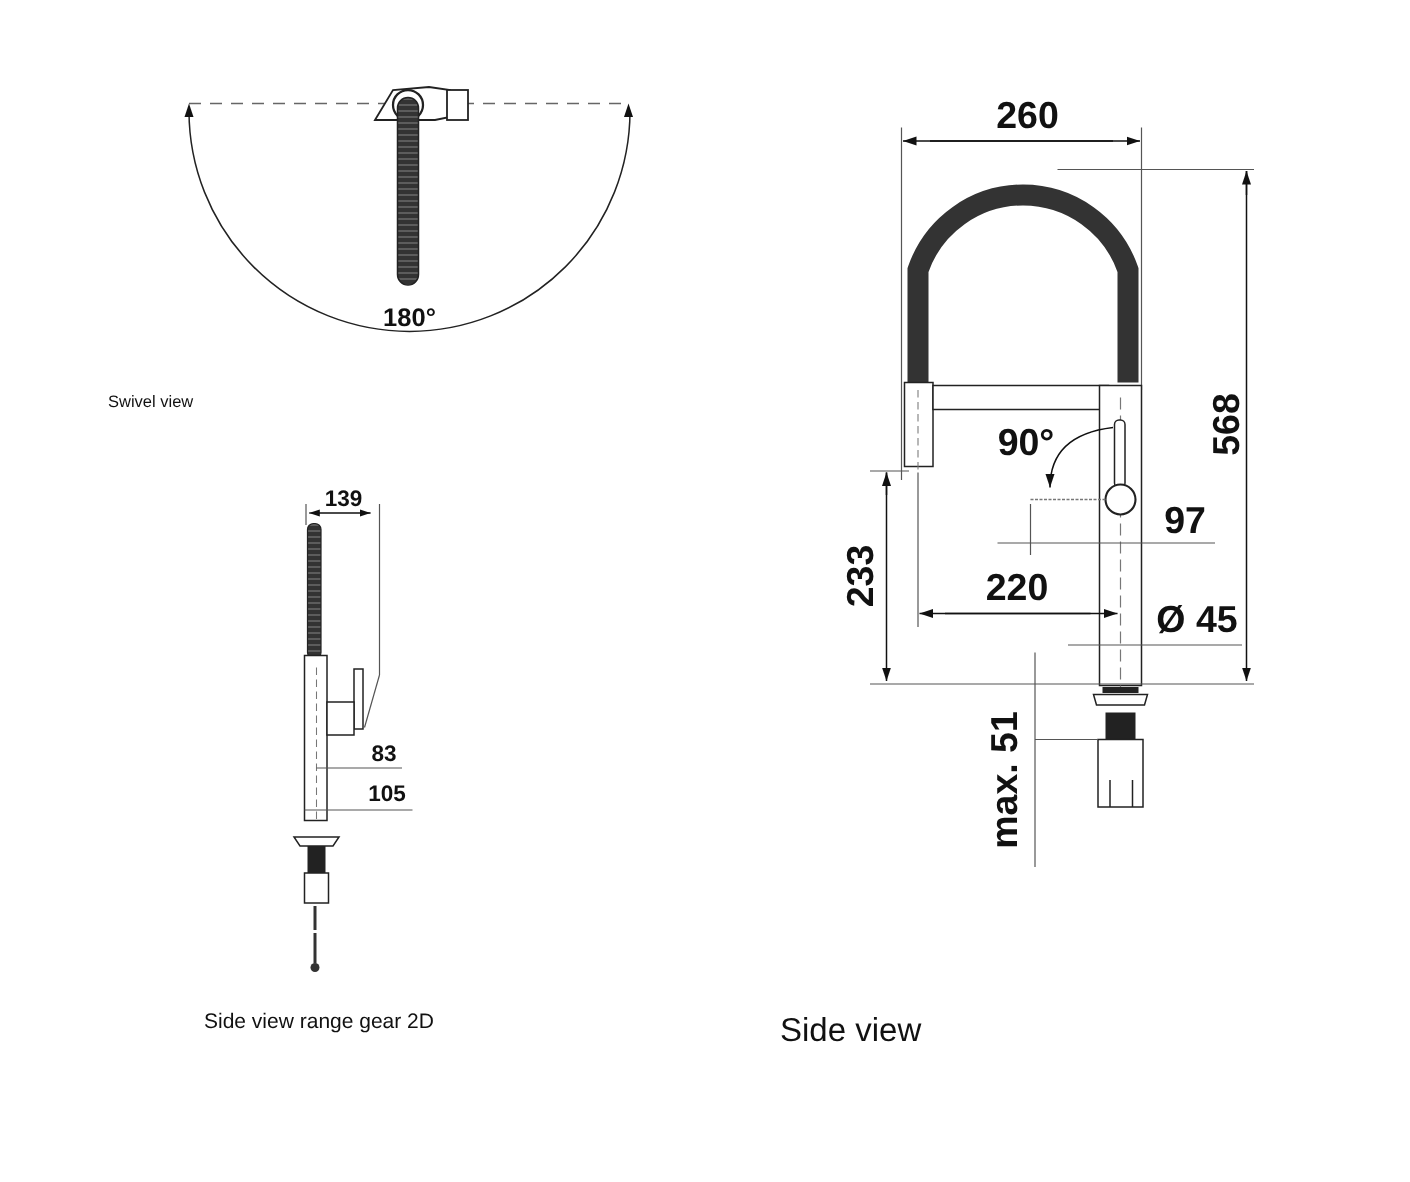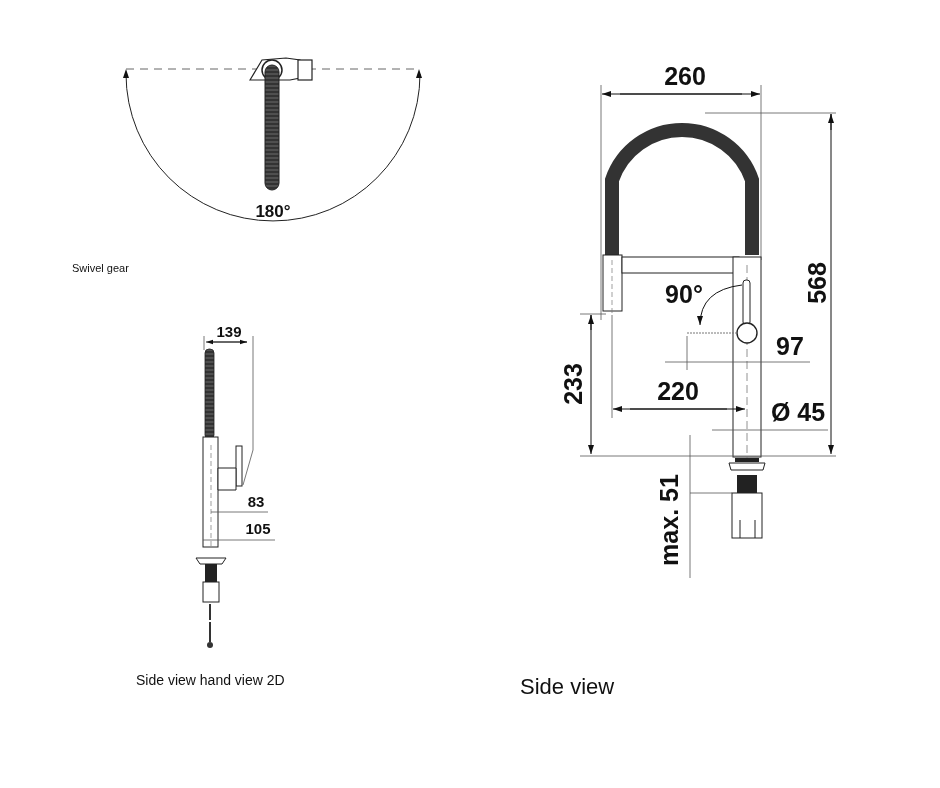--- a/index.html
+++ b/index.html
@@ -119,15 +119,15 @@
     <rect x="732" y="493" width="30" height="45" fill="#fff" stroke="#222" stroke-width="1"></rect>
     <line x1="740" y1="520" x2="740" y2="538" stroke="#222" stroke-width="1"></line>
     <line x1="755" y1="520" x2="755" y2="538" stroke="#222" stroke-width="1"></line>
 
     <line x1="690" y1="435" x2="690" y2="578" stroke="#555" stroke-width="0.8"></line>
     <line x1="690" y1="493" x2="732" y2="493" stroke="#555" stroke-width="0.8"></line>
     <text x="0" y="0" class="dim" font-size="25" text-anchor="middle" transform="translate(678,520) rotate(-90)">max. 51</text>
   </g>
 </svg>
 
-<div class="caption" style="left:72px;top:262px;font-size:11px;">Swivel gear</div>
-<div class="caption" style="left:136px;top:672px;font-size:14px;">Side view hand view 2D</div>
+<div class="caption" style="left:72px;top:262px;font-size:11px;">Swivel view</div>
+<div class="caption" style="left:136px;top:672px;font-size:14px;">Side view range gear 2D</div>
 <div class="caption" style="left:520px;top:674px;font-size:22px;">Side view</div>
 
 </body></html>

